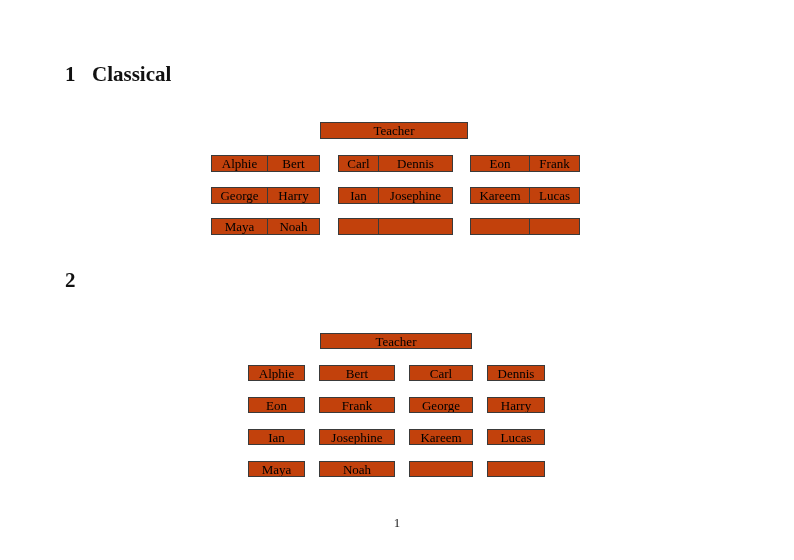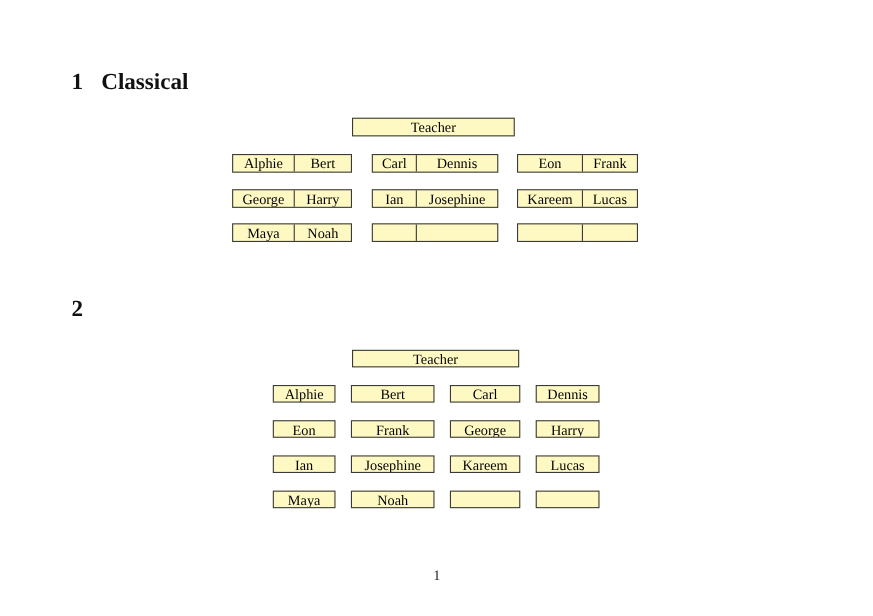--- a/index.html
+++ b/index.html
@@ -19,21 +19,22 @@
       font-weight: bold;
       font-size: 21px;
       line-height: 21px;
       color: #111111;
     }
     .sec-num { display: inline-block; width: 27px; }
     .boxed {
       position: absolute;
       box-sizing: border-box;
       border: 1px solid #3a3a3a;
-      background: #fef9c3;
+      background: #c2410c;
+      margin-top: 15px;
     }
     .teacher-box {
       display: flex;
       align-items: center;
       justify-content: center;
       font-size: 13px;
       line-height: 13px;
     }
     .desk { display: flex; height: 17px; }
     .cell {

